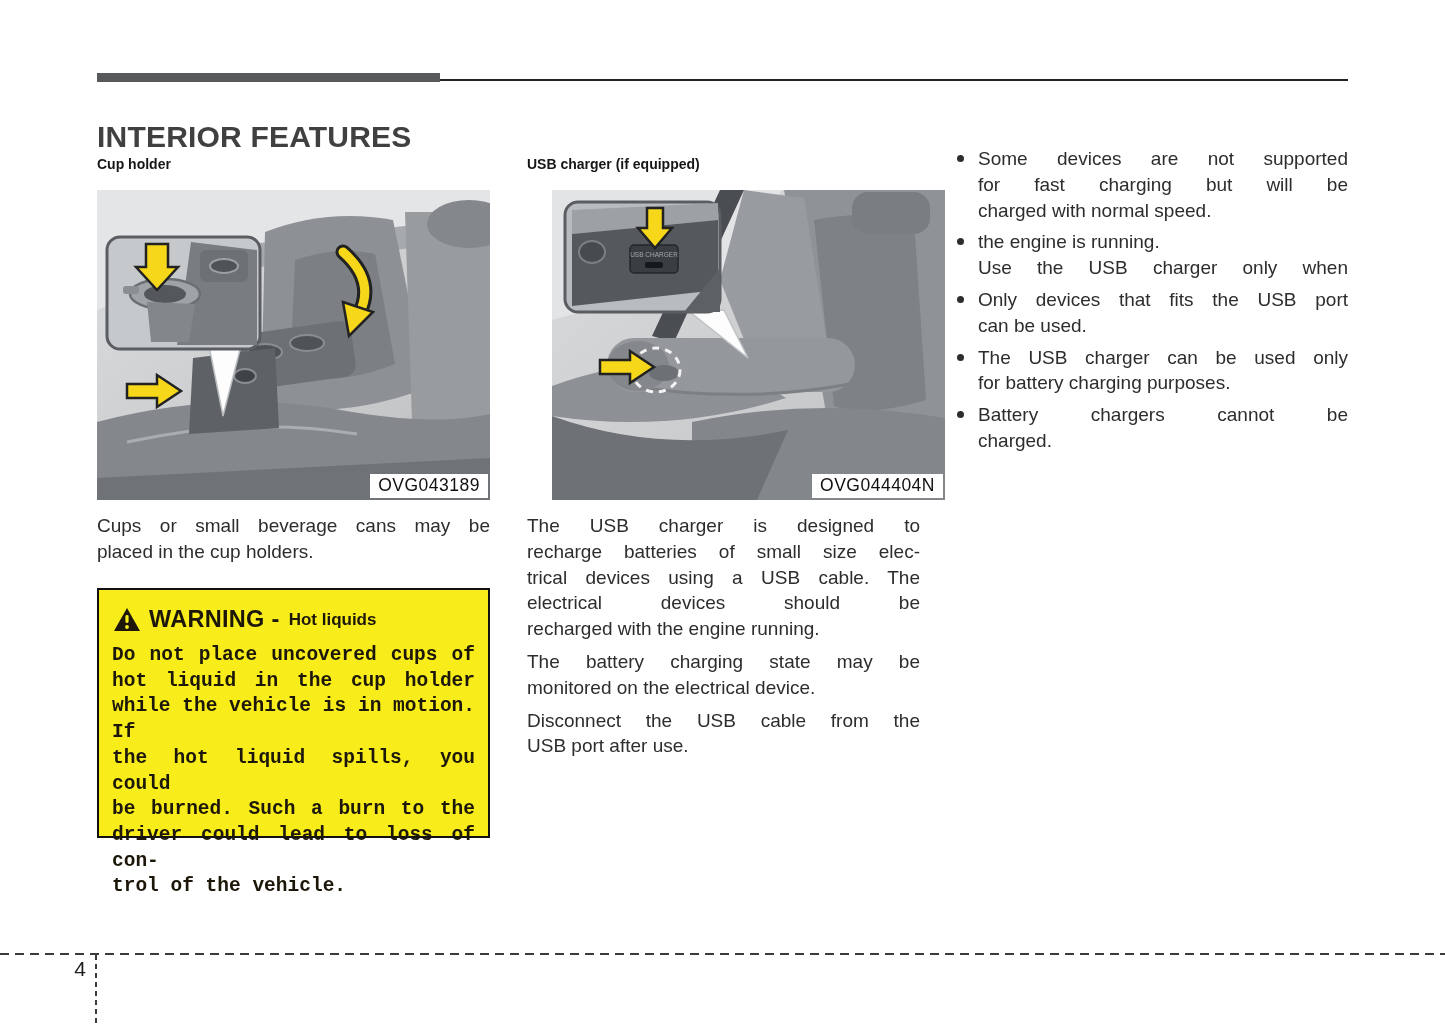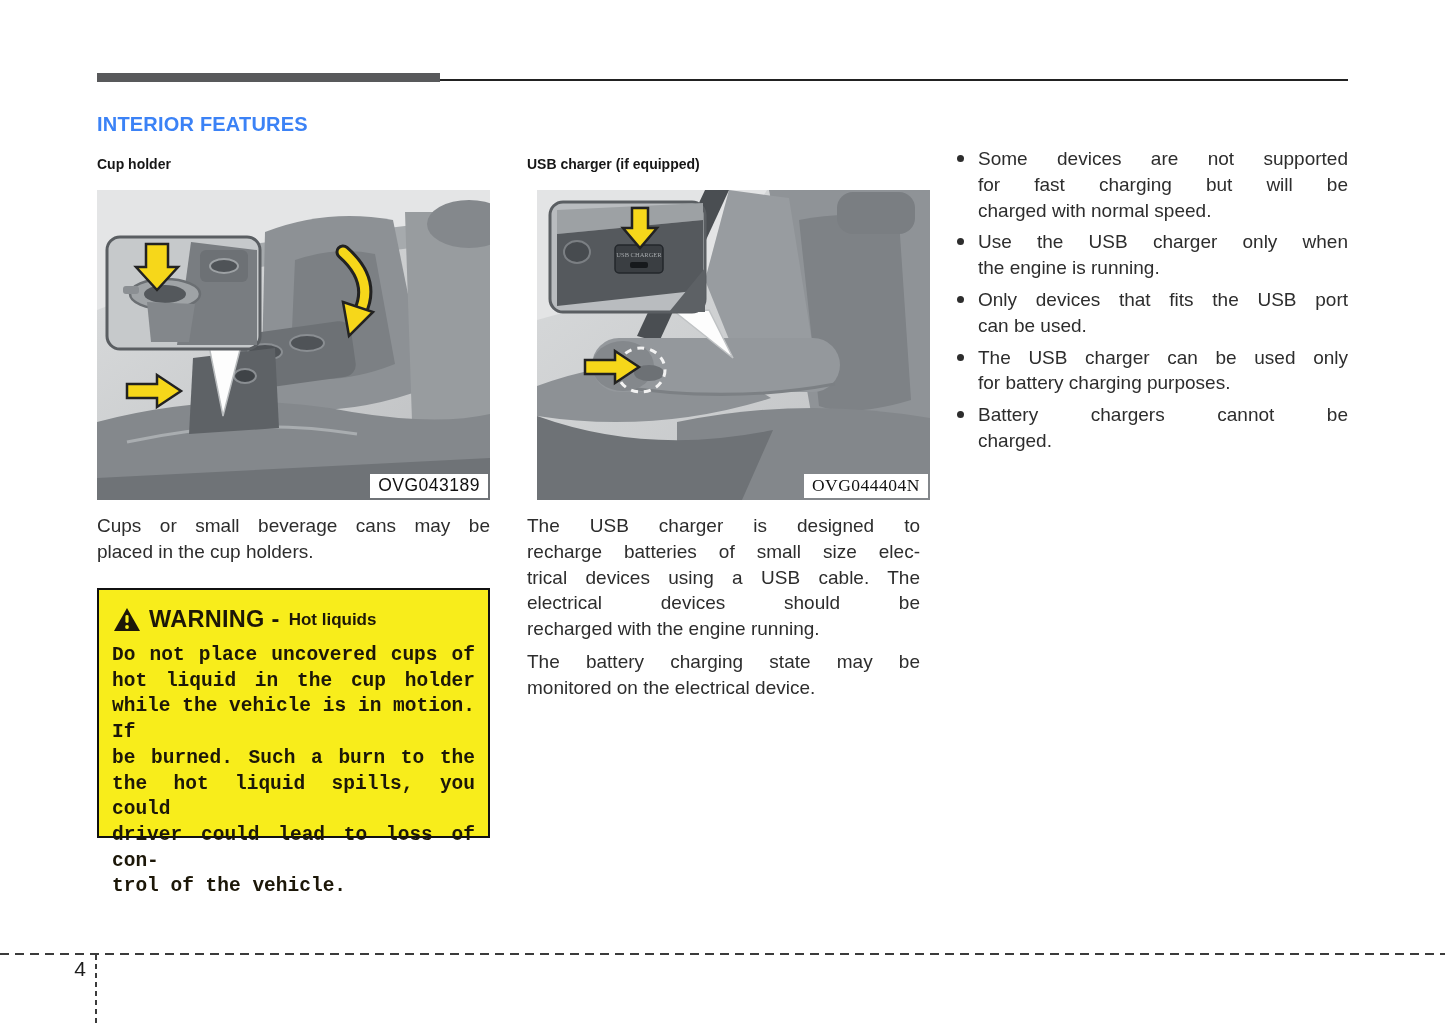--- a/index.html
+++ b/index.html
@@ -1,28 +1,28 @@
 <!DOCTYPE html>
 <html style="--warning-bg: #f8ed1b; --arrow-yellow: #f6d71a; --top-bar: #58595b;"><head>
 <meta charset="utf-8">
 <style>
   html,body{margin:0;padding:0;background:#fff;}
   .page{position:relative;width:1445px;height:1026px;background:#fff;overflow:hidden;
         font-family:"Liberation Sans","DejaVu Sans",sans-serif;color:#2d2d2d;}
   
   .top-bar{position:absolute;left:97px;top:73px;width:343px;height:9px;background:var(--top-bar,#58595b);}
   .top-rule{position:absolute;left:440px;top:79px;width:908px;height:2px;background:#222;}
-  .page-title{position:absolute;left:97px;top:100px;font-size:20px;font-weight:bold;color:#3b82f6;letter-spacing:.2px;}
+  .page-title{position:absolute;left:97px;top:100px;font-size:30px;font-weight:bold;color:#404040;letter-spacing:.2px;}
   .col-heading{position:absolute;font-size:14px;font-weight:bold;color:#161616;}
   #h-cup{left:97px;top:144px;}
   #h-usb{left:527px;top:144px;}
   
   .figure{position:absolute;top:190px;width:393px;height:310px;background:#cfd1d3;}
   #fig-cup{left:97px;border-radius:19px;}
-  #fig-usb{left:537px;font-family:Liberation Serif, serif;}
+  #fig-usb{left:552px;}
   .figure svg{display:block;width:393px;height:310px;}
   .fig-caption{position:absolute;right:2px;bottom:2px;background:#fff;color:#111;
                font-size:17.5px;padding:1px 8px 2px 8px;letter-spacing:.5px;}
   
   .textcol{position:absolute;width:393px;font-size:19px;line-height:25.8px;color:#2d2d2d;}
   #col-cup-text{left:97px;top:513px;}
   #col-usb-text{left:527px;top:513px;}
   #col-notes{left:955px;top:146px;}
   .para{margin:0 0 7px 0;}
   .jline{text-align:justify;text-align-last:justify;}
@@ -170,56 +170,60 @@
         <rect x="11.4" y="7" width="3.2" height="8" rx="1.4" fill="var(--warning-bg,#f8ed1b)"></rect>
         <circle cx="13" cy="19" r="1.9" fill="var(--warning-bg,#f8ed1b)"></circle>
       </svg>
       <span class="warning-label">WARNING -</span>
       <span class="warning-subtitle">Hot liquids</span>
     </div>
     <div class="warning-body">
         <div class="jline">Do not place uncovered cups of</div>
         <div class="jline">hot liquid in the cup holder</div>
         <div class="jline">while the vehicle is in motion. If</div>
+        <div class="jline">the hot liquid spills, you could</div>
         <div class="jline">be burned. Such a burn to the</div>
-        <div class="jline">the hot liquid spills, you could</div>
         <div class="jline">driver could lead to loss of con-</div>
         <div class="jline jlast">trol of the vehicle.</div>
       </div>
   </div>
 
   <div class="textcol" id="col-usb-text">
     <div class="para">
         <div class="jline">The USB charger is designed to</div>
         <div class="jline">recharge batteries of small size elec-</div>
         <div class="jline">trical devices using a USB cable. The</div>
         <div class="jline">electrical devices should be</div>
         <div class="jline jlast">recharged with the engine running.</div>
       </div>
     <div class="para">
         <div class="jline">The battery charging state may be</div>
         <div class="jline jlast">monitored on the electrical device.</div>
       </div>
+    <div class="para">
+        <div class="jline">Disconnect the USB cable from the</div>
+        <div class="jline jlast">USB port after use.</div>
+      </div>
   </div>
 
   <div class="textcol" id="col-notes">
     <ul class="bullets">
       <li>
         <span class="bullet-dot"></span>
         <div>
             <div class="jline">Some devices are not supported</div>
             <div class="jline">for fast charging but will be</div>
             <div class="jline jlast">charged with normal speed.</div>
           </div>
       </li>
       <li>
         <span class="bullet-dot"></span>
         <div>
+            <div class="jline jlast">the engine is running.</div>
             <div class="jline">Use the USB charger only when</div>
-            <div class="jline jlast">the engine is running.</div>
           </div>
       </li>
       <li>
         <span class="bullet-dot"></span>
         <div>
             <div class="jline">Only devices that fits the USB port</div>
             <div class="jline jlast">can be used.</div>
           </div>
       </li>
       <li>

